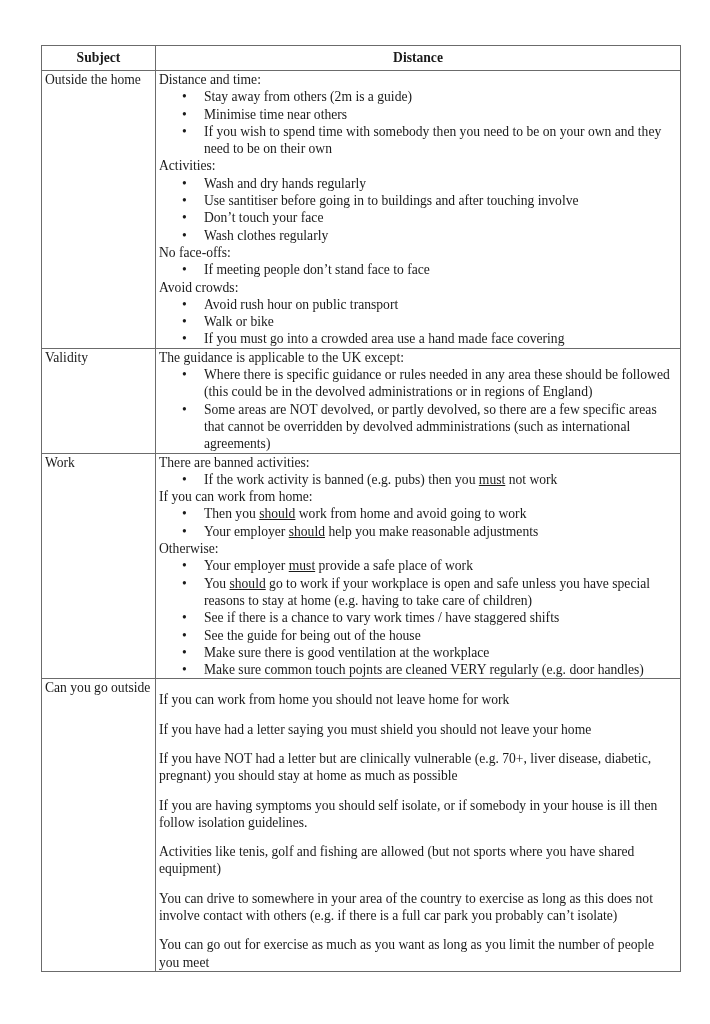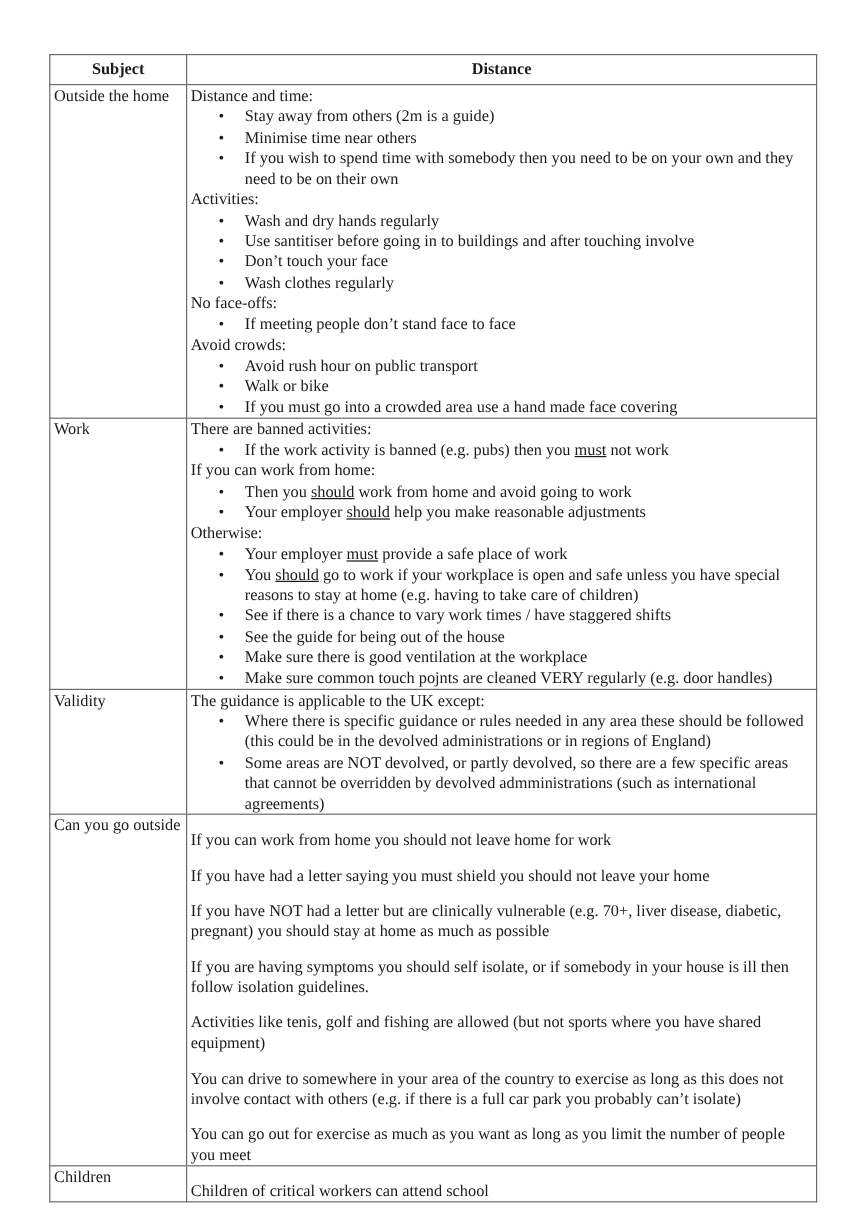--- a/index.html
+++ b/index.html
@@ -56,20 +56,30 @@
           </ul>
           <span class="heading">Avoid crowds:</span>
           <ul class="b">
             <li>Avoid rush hour on public transport</li>
             <li>Walk or bike</li>
             <li>If you must go into a crowded area use a hand made face covering</li>
           </ul>
         </td>
       </tr>
       <tr>
+        <td class="subj">Validity</td>
+        <td class="guid">
+          <span class="heading">The guidance is applicable to the UK except:</span>
+          <ul class="b">
+            <li>Where there is specific guidance or rules needed in any area these should be followed (this could be in the devolved administrations or in regions of England)</li>
+            <li>Some areas are NOT devolved, or partly devolved, so there are a few specific areas that cannot be overridden by devolved admministrations (such as international agreements)</li>
+          </ul>
+        </td>
+      </tr>
+      <tr>
         <td class="subj">Work</td>
         <td class="guid">
           <span class="heading">There are banned activities:</span>
           <ul class="b">
             <li><span>If the work activity is banned (e.g. pubs) then you </span><u>must</u><span> not work</span></li>
           </ul>
           <span class="heading">If you can work from home:</span>
           <ul class="b">
             <li><span>Then you </span><u>should</u><span> work from home and avoid going to work</span></li>
             <li><span>Your employer </span><u>should</u><span> help you make reasonable adjustments</span></li>
@@ -79,41 +89,25 @@
             <li><span>Your employer </span><u>must</u><span> provide a safe place of work</span></li>
             <li><span>You </span><u>should</u><span> go to work if your workplace is open and safe unless you have special reasons to stay at home (e.g. having to take care of children)</span></li>
             <li>See if there is a chance to vary work times / have staggered shifts</li>
             <li>See the guide for being out of the house</li>
             <li>Make sure there is good ventilation at the workplace</li>
             <li>Make sure common touch pojnts are cleaned VERY regularly (e.g. door handles)</li>
           </ul>
         </td>
       </tr>
       <tr>
-        <td class="subj">Validity</td>
-        <td class="guid">
-          <span class="heading">The guidance is applicable to the UK except:</span>
-          <ul class="b">
-            <li>Where there is specific guidance or rules needed in any area these should be followed (this could be in the devolved administrations or in regions of England)</li>
-            <li>Some areas are NOT devolved, or partly devolved, so there are a few specific areas that cannot be overridden by devolved admministrations (such as international agreements)</li>
-          </ul>
-        </td>
-      </tr>
-      <tr>
         <td class="subj">Can you go outside</td>
         <td class="guid">
           <span class="line">If you can work from home you should not leave home for work</span>
           <span class="line">If you have had a letter saying you must shield you should not leave your home</span>
           <span class="line">If you have NOT had a letter but are clinically vulnerable (e.g. 70+, liver disease, diabetic, pregnant) you should stay at home as much as possible</span>
           <span class="line">If you are having symptoms you should self isolate, or if somebody in your house is ill then follow isolation guidelines.</span>
           <span class="line">Activities like tenis, golf and fishing are allowed (but not sports where you have shared equipment)</span>
           <span class="line">You can drive to somewhere in your area of the country to exercise as long as this does not involve contact with others (e.g. if there is a full car park you probably can’t isolate)</span>
           <span class="line">You can go out for exercise as much as you want as long as you limit the number of people you meet</span>
         </td>
       </tr>
-      <tr>
-        <td class="subj">Children</td>
-        <td class="guid">
-          <span class="line">Children of critical workers can attend school</span>
-        </td>
-      </tr>
     </tbody>
 </table>
 
 </body></html>

